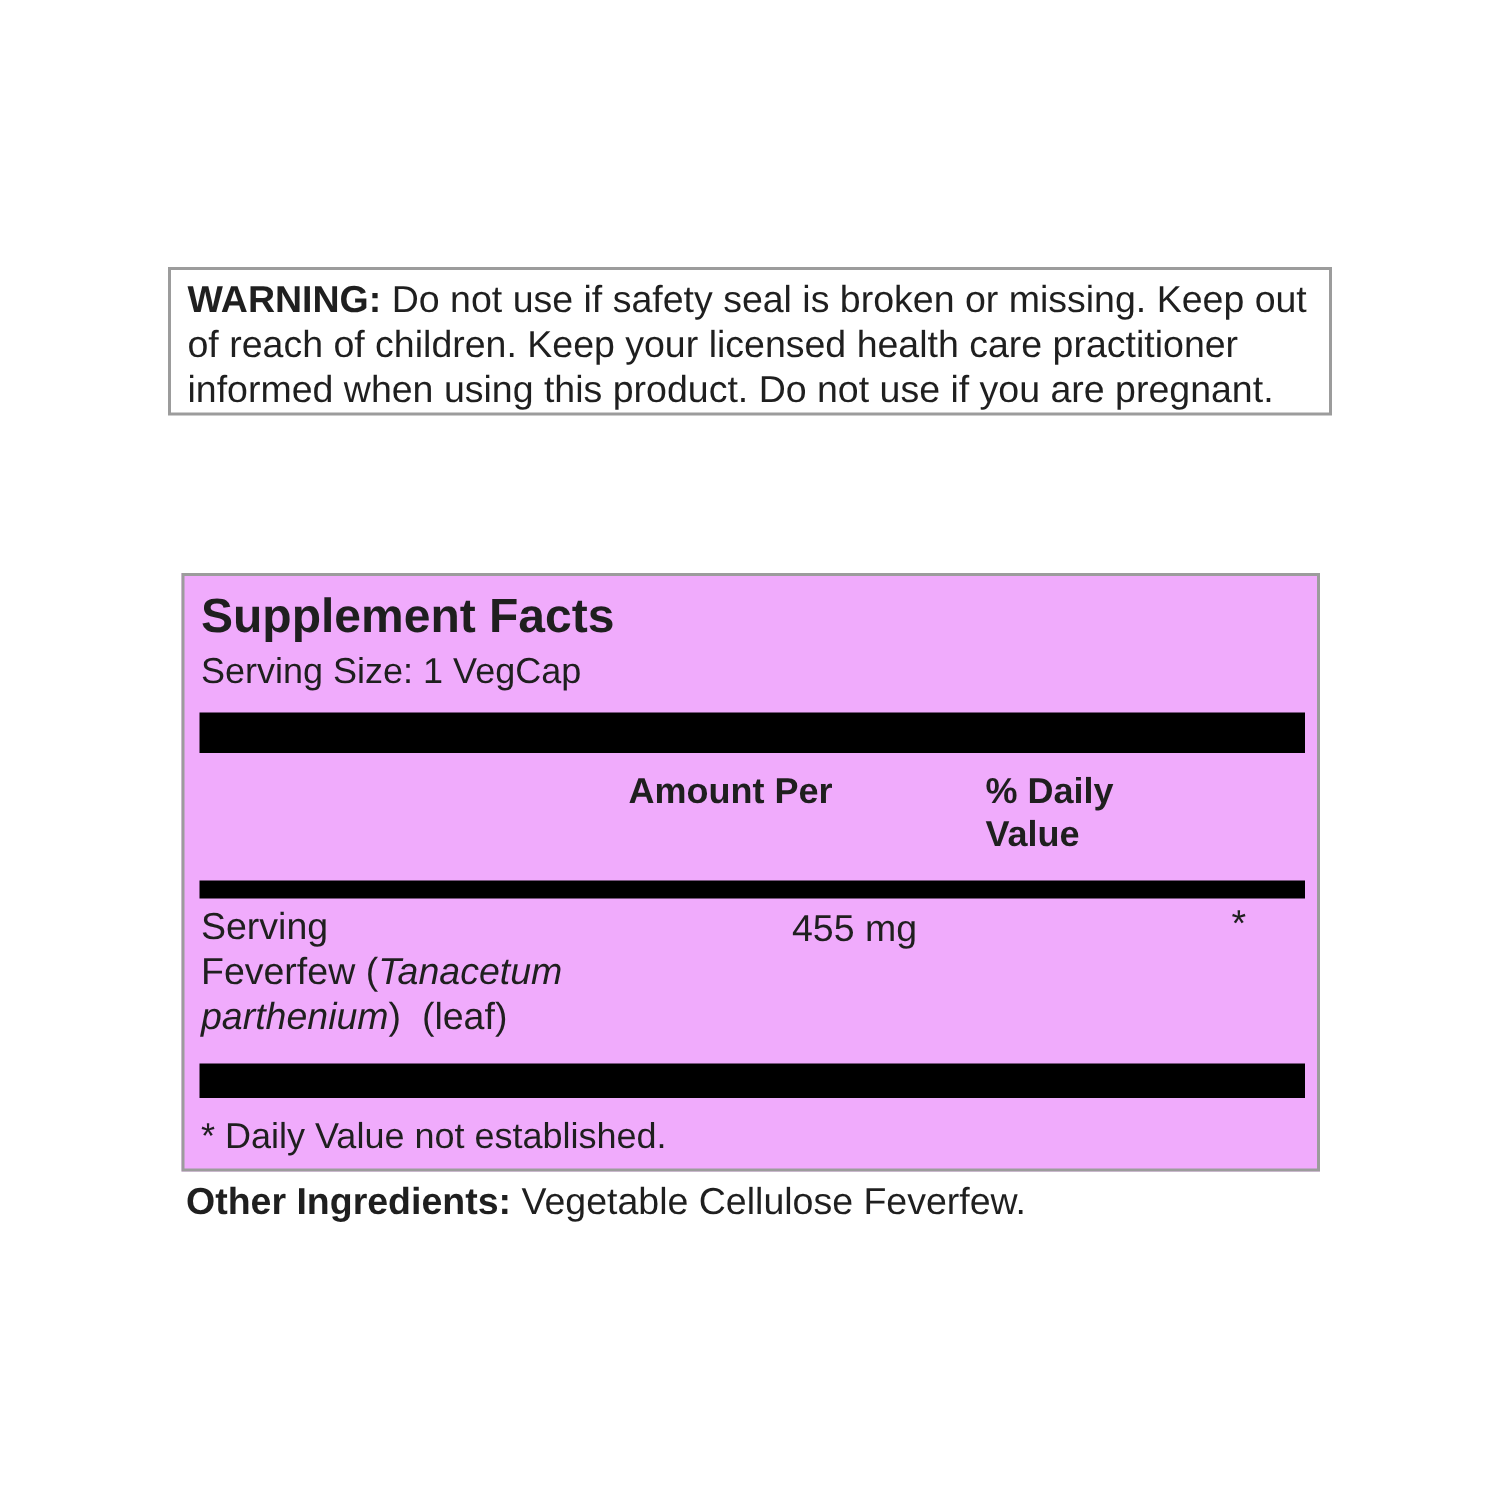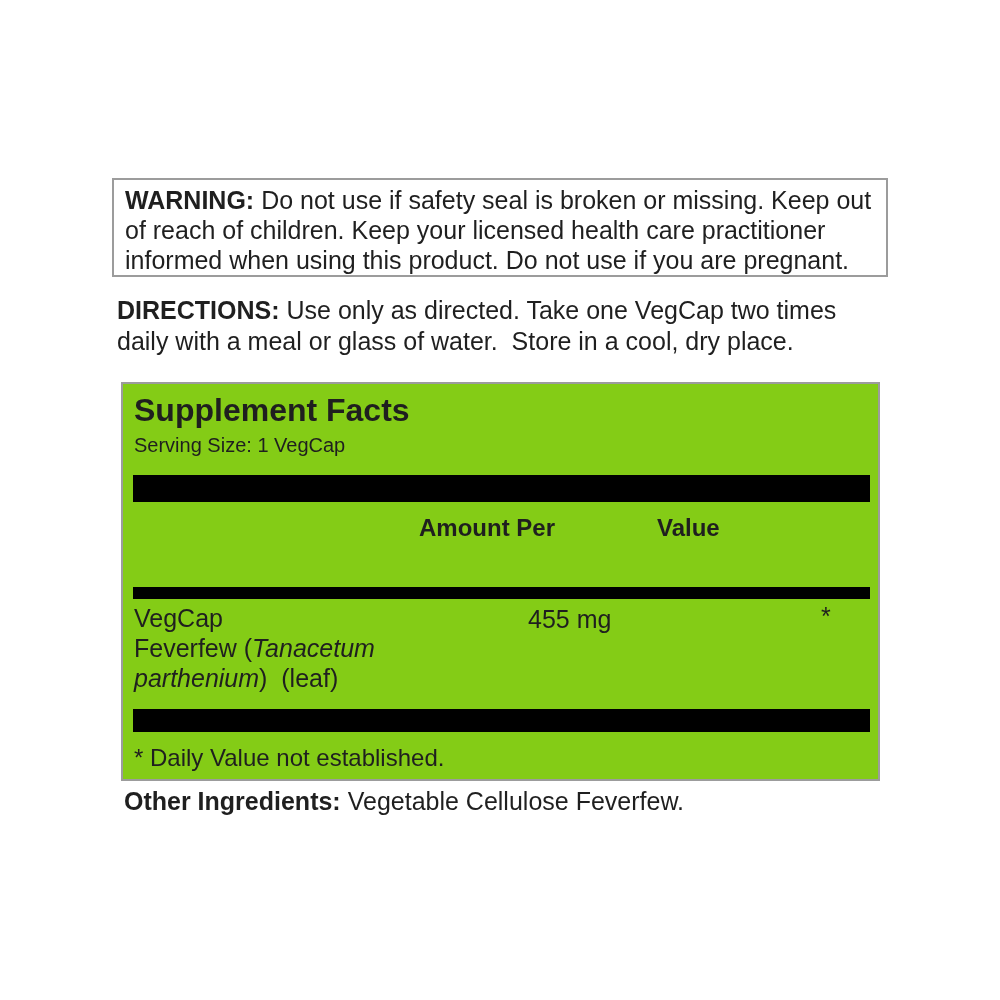--- a/index.html
+++ b/index.html
@@ -38,29 +38,29 @@
     font-size: 25px; line-height: 31px;
   }
 
   
   .sf-box {
     position: absolute;
     left: 121px; top: 382px;
     width: 759px; height: 399px;
     border: 2px solid #9c9c9c;
     box-sizing: border-box;
-    background: #84cc16;
+    background: #f0abfc;
   }
   .sf-title {
     position: absolute; left: 11px; top: 8px;
     font-size: 32px; font-weight: bold; white-space: pre;
   }
   .sf-serving {
     position: absolute; left: 11px; top: 50px;
-    font-size: 20px; white-space: pre;
+    font-size: 24px; white-space: pre;
   }
   .bar {
     position: absolute; left: 10px; width: 737px;
     background: #000000;
   }
   .bar-top    { top: 91px;  height: 27px; }
   .bar-mid    { top: 203px; height: 12px; }
   .bar-bottom { top: 325px; height: 23px; }
   .col-head {
     position: absolute; top: 129px;
@@ -97,42 +97,39 @@
 <body>
 
 <div class="canvas">
 
   <div class="warning-box">
     <span class="line"><b class="lead">WARNING:</b><span>Do not use if safety seal is broken or missing. Keep out</span></span>
     <span class="line">of reach of children. Keep your licensed health care practitioner</span>
     <span class="line">informed when using this product. Do not use if you are pregnant.</span>
   </div>
 
-  <div class="directions">
-    <span class="line"><b class="lead">DIRECTIONS:</b><span>Use only as directed. Take one VegCap two times</span></span>
-    <span class="line">daily with a meal or glass of water.  Store in a cool, dry place.</span>
-  </div>
 
   <div class="sf-box">
     <div class="sf-title">Supplement Facts</div>
     <div class="sf-serving">Serving Size: 1 VegCap</div>
 
     <div class="bar bar-top"></div>
 
     <div class="col-head col-head-amount">
       <span class="line">Amount Per</span>
     </div>
     <div class="col-head col-head-dv">
+      <span class="line">% Daily</span>
       <span class="line">Value</span>
     </div>
 
     <div class="bar bar-mid"></div>
 
     <div class="ing-name">
-      <span class="nline">VegCap</span>
+      <span class="nline">Serving</span>
       <span class="nline"><span>Feverfew (</span><i>Tanacetum</i></span>
       <span class="nline"><i>parthenium</i><span>)  (leaf)</span></span>
     </div>
     <div class="ing-amount">455 mg</div>
     <div class="ing-dv">*</div>
 
     <div class="bar bar-bottom"></div>
 
     <div class="sf-footnote">* Daily Value not established.</div>
   </div>

